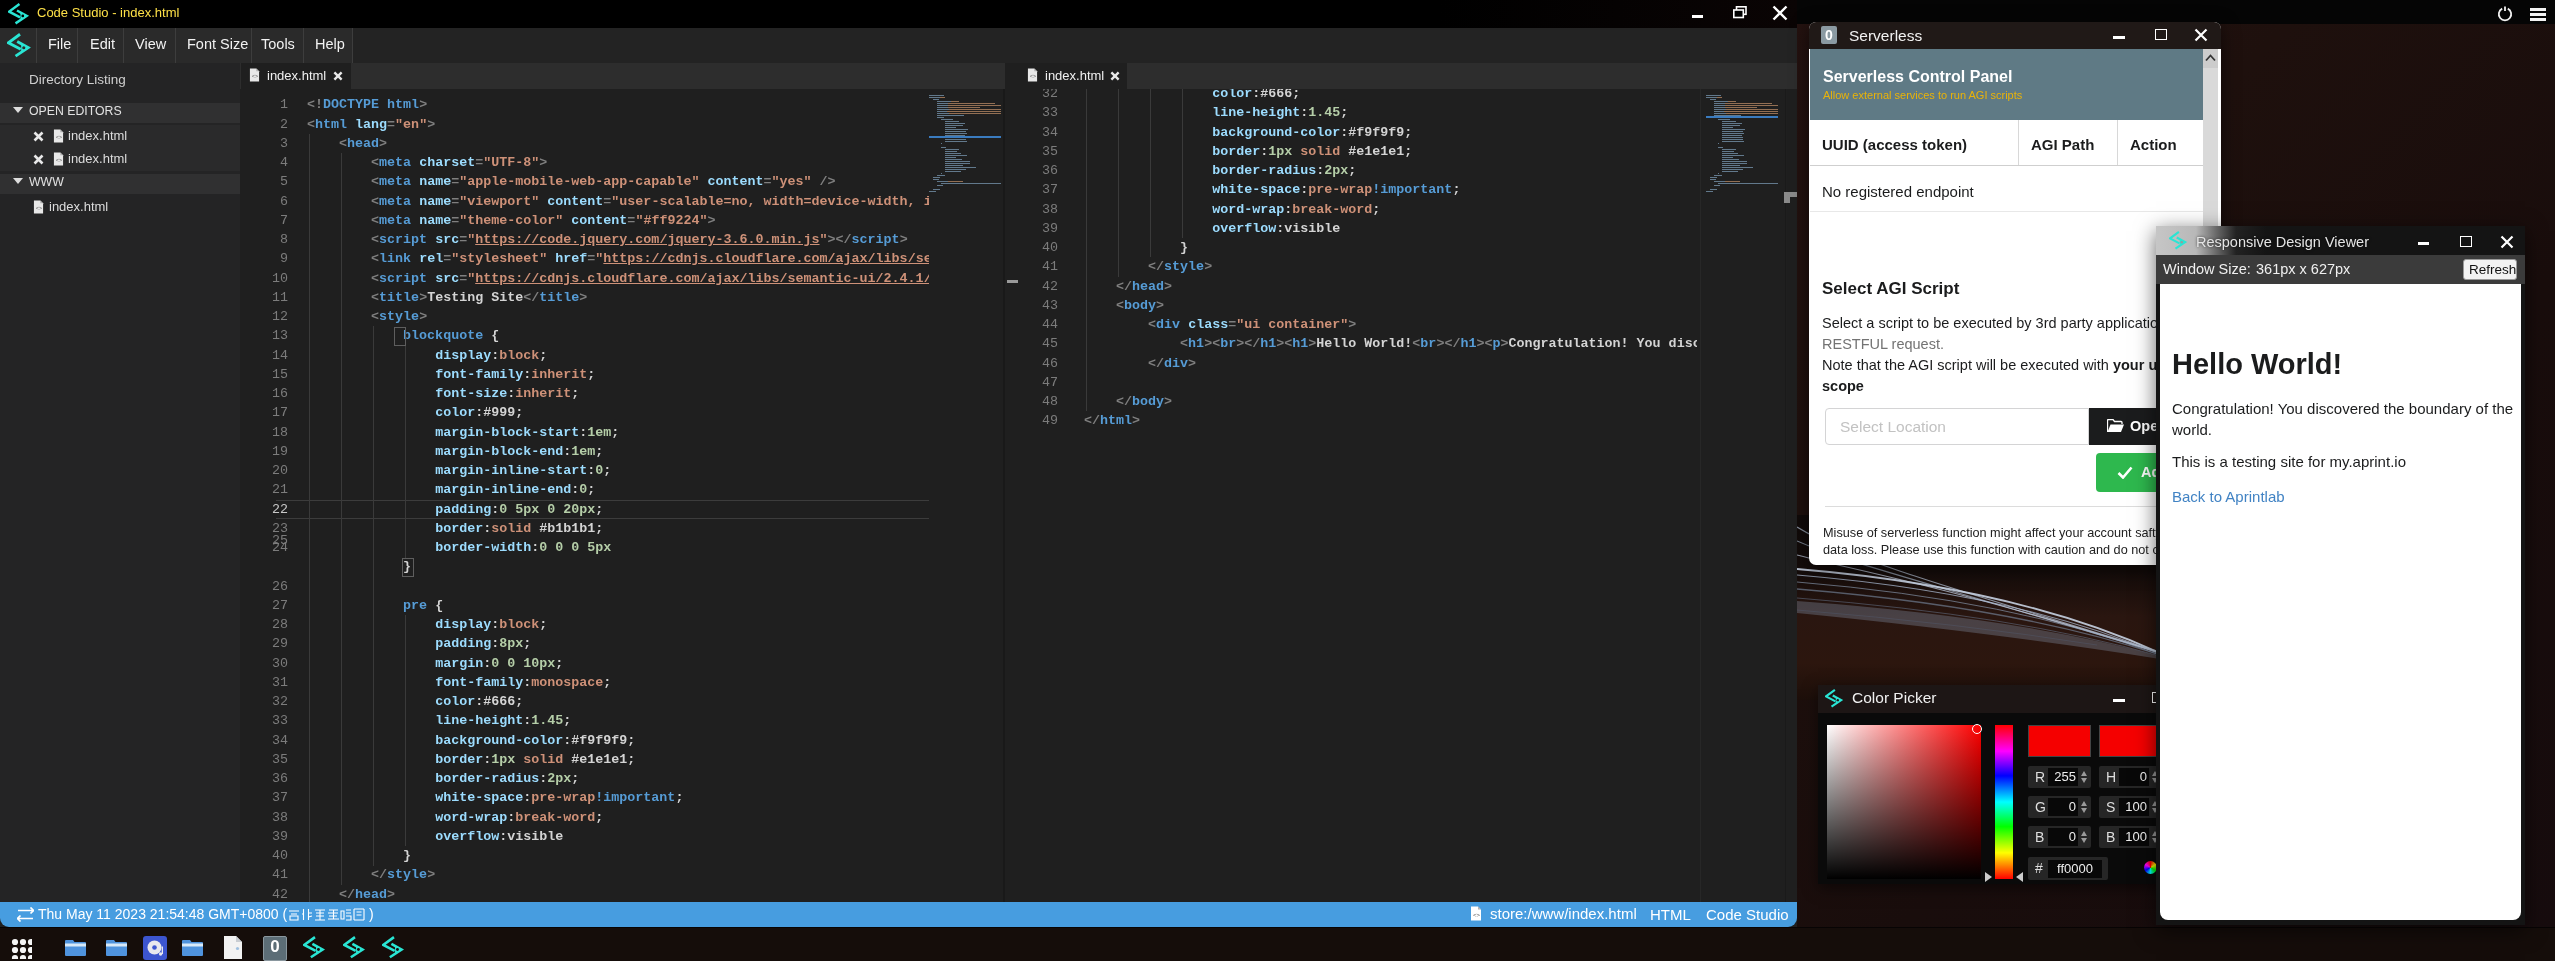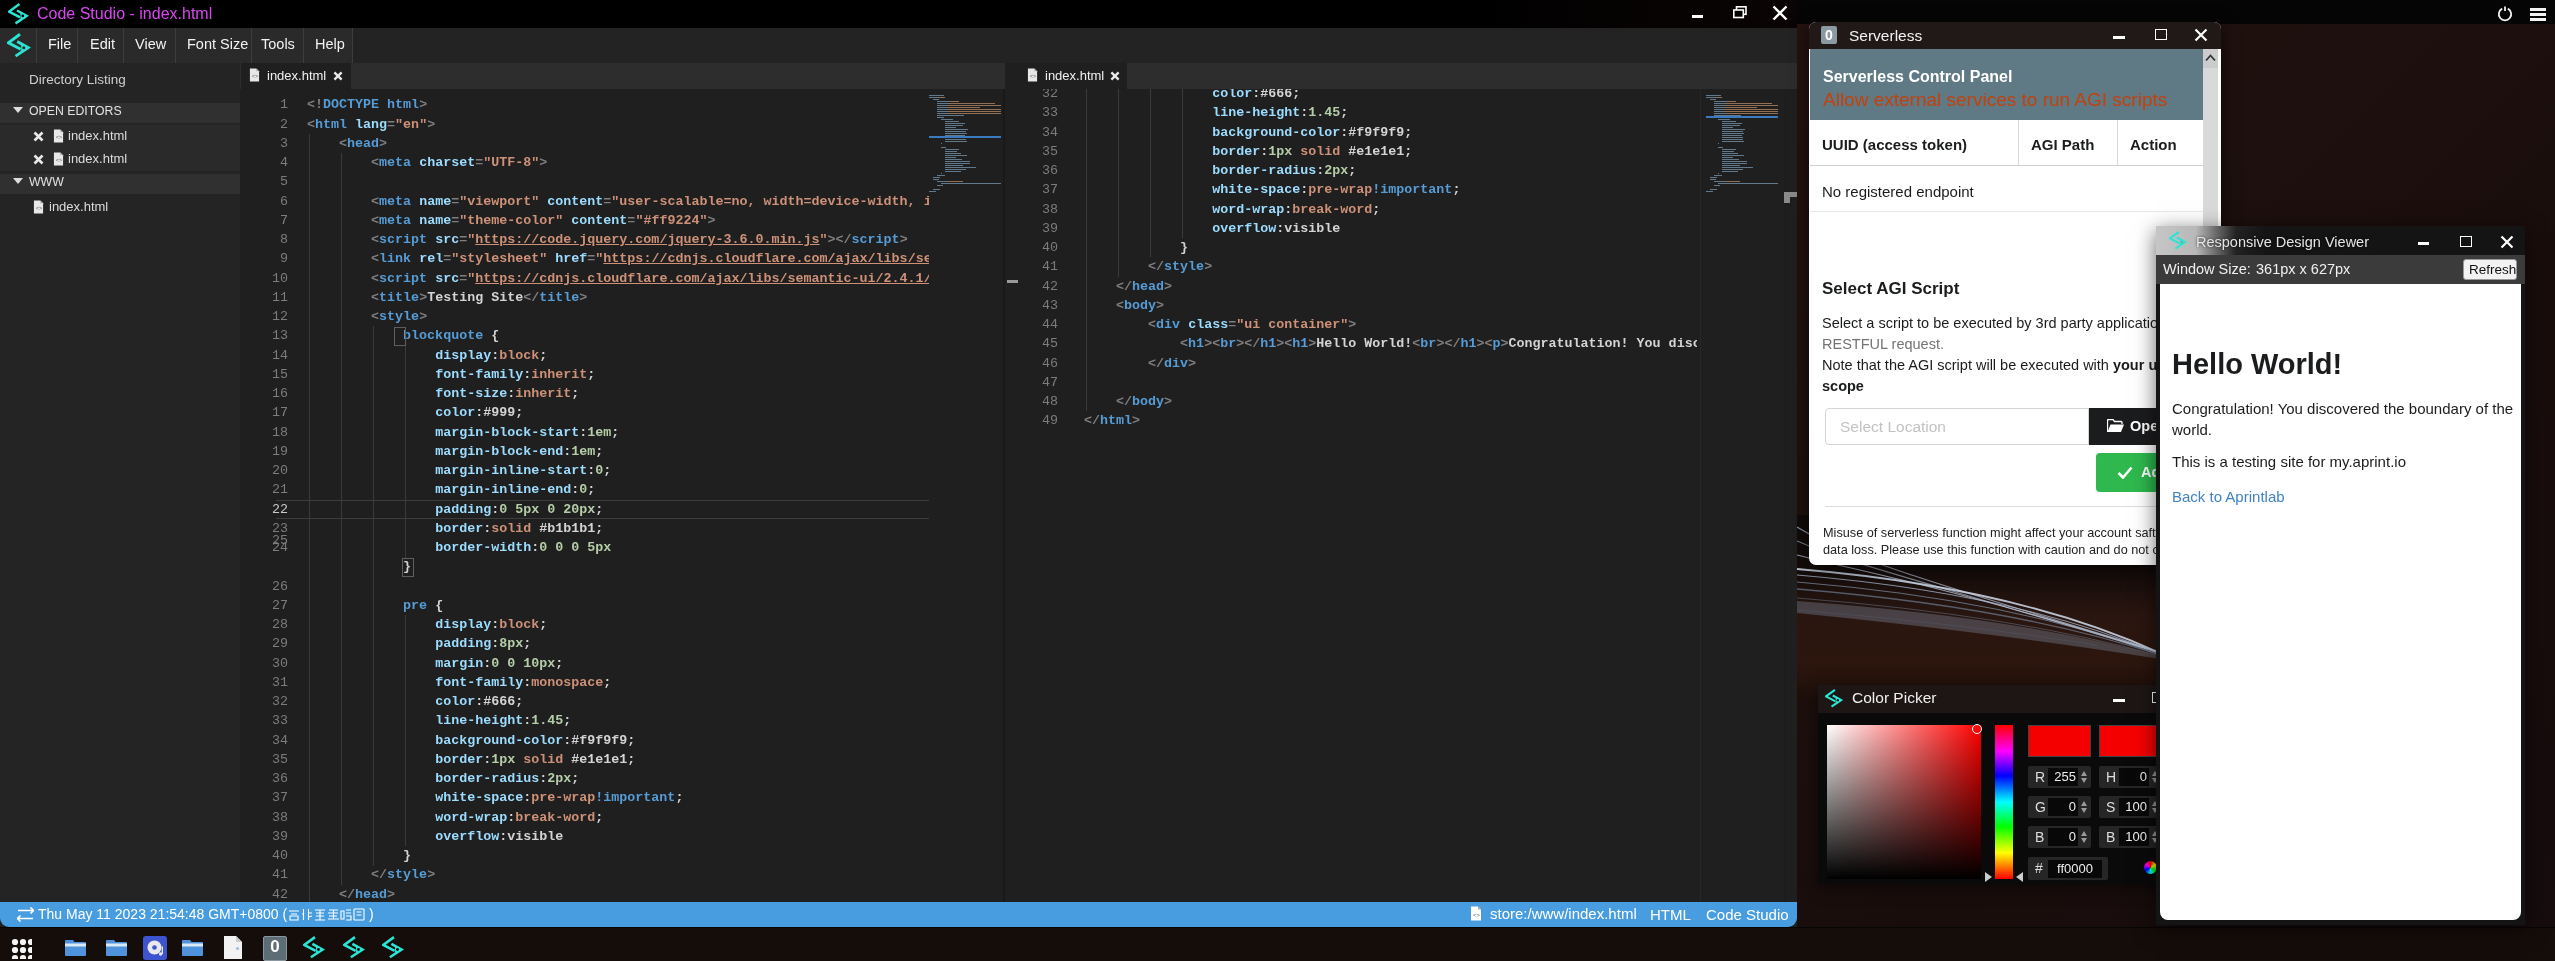--- a/index.html
+++ b/index.html
@@ -100,21 +100,21 @@
 <circle cx="16.1" cy="14.1" r="1.5" fill="#150d0a"></circle>
 </svg>
 <div class="ab" style="left:0;top:0;width:1797px;height:927px;background:#1f1f1f"></div>
 <div class="ab" style="left:0;top:0;width:1797px;height:28px;background:linear-gradient(90deg,#000 80%,#0a0404 100%)"></div>
 <svg class="ab" style="left:8px;top:3px" width="22" height="22" viewBox="0 0 24 24" fill="none">
 <path d="M12.5 1.2 L1.3 9.4 L13.2 15.6" stroke="#2ae5d4" stroke-width="2.7"></path>
 <path d="M9.8 8.2 L20.4 14.1 L8.2 22.2" stroke="#2ae5d4" stroke-width="2.7"></path>
 <path d="M13.6 9.7 L20.6 14.1 L13.6 18.6 Z" fill="#2ae5d4"></path>
 <circle cx="16.1" cy="14.1" r="1.5" fill="#000"></circle>
 </svg>
-<div class="ab" style="left:37px;top:5px;font-size:16px;color:#d946ef">Code Studio - index.html</div>
+<div class="ab" style="left:37px;top:5px;font-size:13px;color:#fde047">Code Studio - index.html</div>
 <div class="ab" style="left:1692px;top:15px;width:11px;height:2.6px;background:#fff"></div>
 <svg class="ab" style="left:1733px;top:6px" width="14" height="13" viewBox="0 0 14 13">
 <rect x="3.5" y="0.8" width="9.5" height="7.5" fill="none" stroke="#fff" stroke-width="1.6"></rect>
 <rect x="0.8" y="4" width="9.5" height="7.5" fill="#000" stroke="#fff" stroke-width="1.6"></rect>
   </svg>
 <svg class="ab" style="left:1772px;top:5px" width="16" height="16" viewBox="0 0 16 16">
 <path d="M1.5 1.5 L14.5 14.5 M14.5 1.5 L1.5 14.5" stroke="#fff" stroke-width="2.4"></path>
   </svg>
 <div class="ab" style="left:0;top:28px;width:1797px;height:35px;background:#232323"></div>
 <div class="ab" style="left:0;top:28px;width:353px;height:35px;background:#2a2a2a"></div>
@@ -202,20 +202,21 @@
 <div class="ab" style="left:240px;top:89px;width:689px;height:813px;overflow:hidden">
     <div class="num" style="left:0px;top:6.40px;width:48px">1</div>
     <div class="cl" style="left:67px;top:6.40px"><i class="g">&lt;!</i><i class="t">DOCTYPE</i>&nbsp;<i class="t">html</i><i class="g">&gt;</i></div>
     <div class="num" style="left:0px;top:25.65px;width:48px">2</div>
     <div class="cl" style="left:67px;top:25.65px"><i class="g">&lt;</i><i class="t">html</i>&nbsp;<i class="a">lang</i><i class="g">=</i><i class="s">"en"</i><i class="g">&gt;</i></div>
     <div class="num" style="left:0px;top:44.90px;width:48px">3</div>
     <div class="cl" style="left:67px;top:44.90px">&nbsp;&nbsp;&nbsp;&nbsp;<i class="g">&lt;</i><i class="t">head</i><i class="g">&gt;</i></div>
     <div class="num" style="left:0px;top:64.15px;width:48px">4</div>
     <div class="cl" style="left:67px;top:64.15px">&nbsp;&nbsp;&nbsp;&nbsp;&nbsp;&nbsp;&nbsp;&nbsp;<i class="g">&lt;</i><i class="t">meta</i>&nbsp;<i class="a">charset</i><i class="g">=</i><i class="s">"UTF-8"</i><i class="g">&gt;</i></div>
     <div class="num" style="left:0px;top:83.40px;width:48px">5</div>
+    <div class="cl" style="left:67px;top:83.40px">&nbsp;&nbsp;&nbsp;&nbsp;&nbsp;&nbsp;&nbsp;&nbsp;<i class="g">&lt;</i><i class="t">meta</i>&nbsp;<i class="a">name</i><i class="g">=</i><i class="s">"apple-mobile-web-app-capable"</i>&nbsp;<i class="a">content</i><i class="g">=</i><i class="s">"yes"</i>&nbsp;<i class="g">/&gt;</i></div>
     <div class="num" style="left:0px;top:102.65px;width:48px">6</div>
     <div class="cl" style="left:67px;top:102.65px">&nbsp;&nbsp;&nbsp;&nbsp;&nbsp;&nbsp;&nbsp;&nbsp;<i class="g">&lt;</i><i class="t">meta</i>&nbsp;<i class="a">name</i><i class="g">=</i><i class="s">"viewport"</i>&nbsp;<i class="a">content</i><i class="g">=</i><i class="s">"user-scalable=no,&nbsp;width=device-width,&nbsp;initial-scale=1.0"</i></div>
     <div class="num" style="left:0px;top:121.90px;width:48px">7</div>
     <div class="cl" style="left:67px;top:121.90px">&nbsp;&nbsp;&nbsp;&nbsp;&nbsp;&nbsp;&nbsp;&nbsp;<i class="g">&lt;</i><i class="t">meta</i>&nbsp;<i class="a">name</i><i class="g">=</i><i class="s">"theme-color"</i>&nbsp;<i class="a">content</i><i class="g">=</i><i class="s">"#ff9224"</i><i class="g">&gt;</i></div>
     <div class="num" style="left:0px;top:141.15px;width:48px">8</div>
     <div class="cl" style="left:67px;top:141.15px">&nbsp;&nbsp;&nbsp;&nbsp;&nbsp;&nbsp;&nbsp;&nbsp;<i class="g">&lt;</i><i class="t">script</i>&nbsp;<i class="a">src</i><i class="g">=</i><i class="s">"</i><i class="u">https://code.jquery.com/jquery-3.6.0.min.js</i><i class="s">"</i><i class="g">&gt;&lt;/</i><i class="t">script</i><i class="g">&gt;</i></div>
     <div class="num" style="left:0px;top:160.40px;width:48px">9</div>
     <div class="cl" style="left:67px;top:160.40px">&nbsp;&nbsp;&nbsp;&nbsp;&nbsp;&nbsp;&nbsp;&nbsp;<i class="g">&lt;</i><i class="t">link</i>&nbsp;<i class="a">rel</i><i class="g">=</i><i class="s">"stylesheet"</i>&nbsp;<i class="a">href</i><i class="g">=</i><i class="s">"</i><i class="u">https://cdnjs.cloudflare.com/ajax/libs/semantic-ui/2.4.1/semantic.min.css</i></div>
     <div class="num" style="left:0px;top:179.65px;width:48px">10</div>
     <div class="cl" style="left:67px;top:179.65px">&nbsp;&nbsp;&nbsp;&nbsp;&nbsp;&nbsp;&nbsp;&nbsp;<i class="g">&lt;</i><i class="t">script</i>&nbsp;<i class="a">src</i><i class="g">=</i><i class="s">"</i><i class="u">https://cdnjs.cloudflare.com/ajax/libs/semantic-ui/2.4.1/semantic.min.js</i></div>
@@ -474,21 +475,21 @@
 <div class="ab" style="left:1821px;top:26px;width:16px;height:18px;background:#8b9aa2;border-radius:2px"></div>
 <div class="ab" style="left:1821px;top:27px;width:16px;text-align:center;color:#fff;font-size:14px;font-weight:bold">0</div>
 <div class="ab" style="left:1849px;top:27px;font-size:15.5px;color:#f2f2f2">Serverless</div>
 <div class="ab" style="left:2113px;top:36px;width:12px;height:2.6px;background:#fff"></div>
 <div class="ab" style="left:2155px;top:29px;width:10px;height:9px;border:1.8px solid #fff"></div>
 <svg class="ab" style="left:2194px;top:28px" width="14" height="14" viewBox="0 0 14 14">
 <path d="M1.5 1.5 L12.5 12.5 M12.5 1.5 L1.5 12.5" stroke="#fff" stroke-width="2.2"></path>
   </svg>
 <div class="ab" style="left:1810px;top:49px;width:393px;height:71px;background:#5f7a85"></div>
 <div class="ab" style="left:1823px;top:68px;font-size:16px;font-weight:bold;color:#fff">Serverless Control Panel</div>
-<div class="ab" style="left:1823px;top:89px;font-size:19px;color:#c2410c">Allow external services to run AGI scripts</div>
+<div class="ab" style="left:1823px;top:89px;font-size:11px;color:#eab308">Allow external services to run AGI scripts</div>
 <div class="ab" style="left:2203px;top:49px;width:15px;height:516px;background:#d9d9d9"></div>
 <div class="ab" style="left:2203px;top:49px;width:15px;height:19px;background:#cccccc"></div>
 <svg class="ab" style="left:2205px;top:54px" width="11" height="8" viewBox="0 0 11 8">
 <path d="M1 6.5 L5.5 1.5 L10 6.5" stroke="#333" stroke-width="1.8" fill="none"></path>
   </svg>
 <div class="ab" style="left:2018px;top:120px;width:1px;height:46px;background:#d8d8d8"></div>
 <div class="ab" style="left:2117px;top:120px;width:1px;height:46px;background:#d8d8d8"></div>
 <div class="ab" style="left:1810px;top:165px;width:393px;height:1px;background:#cfcfcf"></div>
 <div class="ab" style="left:1822px;top:136px;font-size:15px;font-weight:bold;color:#1b1c1d">UUID (access token)</div>
 <div class="ab" style="left:2031px;top:136px;font-size:15px;font-weight:bold;color:#1b1c1d">AGI Path</div>

